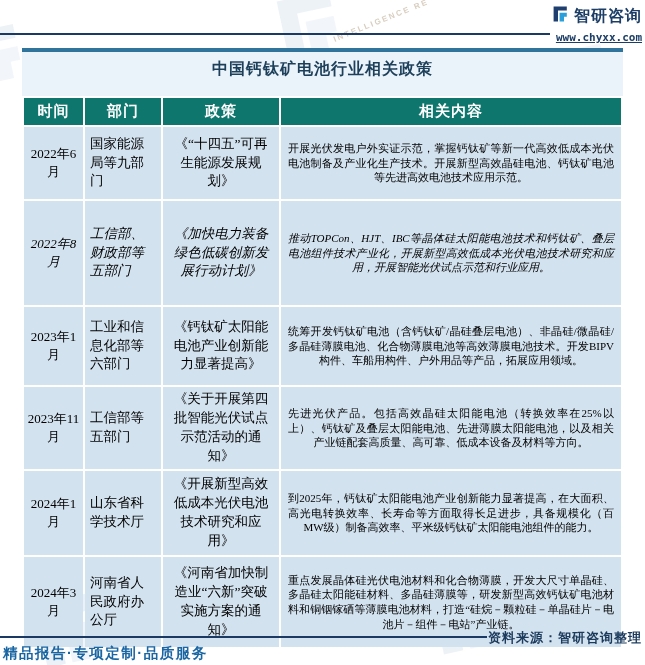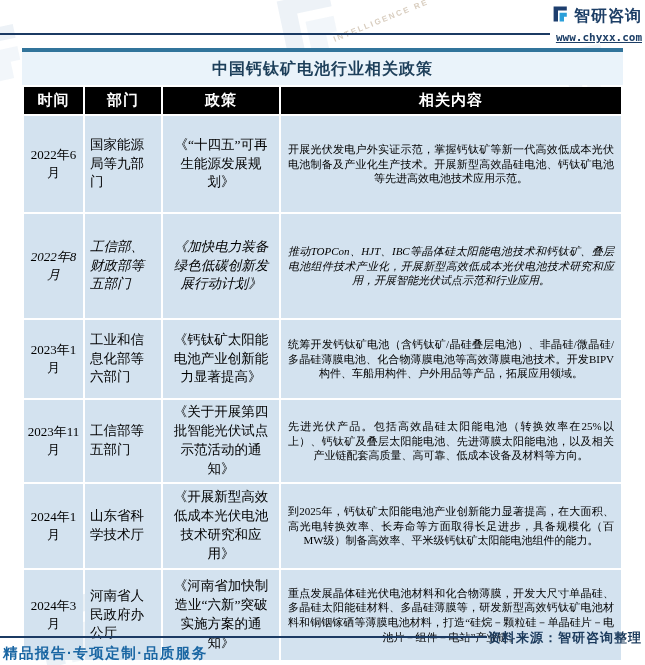--- a/index.html
+++ b/index.html
@@ -36,44 +36,44 @@
     font-size:16px;font-weight:bold;color:#1c3e66;letter-spacing:1px;
   }
   .brand-site{
     margin-top:3px;font-family:"DejaVu Sans Mono","Liberation Mono",monospace;
     font-size:11px;font-weight:bold;color:#1c3e66;text-decoration:underline;
   }
   
   .policy{position:absolute;z-index:2;left:22px;top:48px;width:601px;}
   .accent-bar{height:4px;background:#31749b;}
   .table-title{
-    background:#eaf3fa;height:33px;line-height:33px;text-align:center;
+    background:#eaf3fa;height:44px;line-height:33px;text-align:center;
     font-family:"Liberation Serif","DejaVu Serif",serif;
     font-size:16px;font-weight:bold;color:#1d3f5a;letter-spacing:1px;
   }
   table.policy-grid{
     width:601px;table-layout:fixed;border-collapse:separate;border-spacing:2px;
   }
   .policy-grid th{
-    background:#000000;color:#ffffff;height:25px;padding:1px 2px;
+    background:#0f766e;color:#ffffff;height:25px;padding:1px 2px;
     font-family:"Liberation Serif","DejaVu Serif",serif;
     font-size:15px;font-weight:bold;letter-spacing:1px;
   }
   .policy-grid td{
     background:#d3e2ef;color:#000000;vertical-align:middle;
     font-family:"Liberation Serif","DejaVu Serif",serif;
   }
   .col-time{text-align:center;font-size:13px;padding:2px 3px;}
   .col-dept{text-align:left;font-size:13.5px;padding:0 5px;line-height:1.4;}
   .col-policy{text-align:center;font-size:13.5px;padding:2px 5px;line-height:1.4;}
   .col-content{
     font-size:11px;line-height:1.34;padding:4px 7px;
     text-align:justify;text-align-last:center;
   }
-  .policy-grid tbody tr:nth-child(1){height:96px;}
+  .policy-grid tbody tr:nth-child(1){height:72px;}
   .policy-grid tbody tr:nth-child(2){height:104px;font-style:italic;}
   .policy-grid tbody tr:nth-child(3){height:78px;}
   .policy-grid tbody tr:nth-child(4){height:82px;}
   .policy-grid tbody tr:nth-child(5){height:84px;}
   .policy-grid tbody tr:nth-child(6){height:90px;}
   
   .footer-rule{position:absolute;z-index:2;left:0;top:636px;width:487px;height:2px;background:#1b3a63;}
   .source-note{
     position:absolute;z-index:2;right:3px;top:629px;
     font-family:"Liberation Serif","DejaVu Serif",serif;

